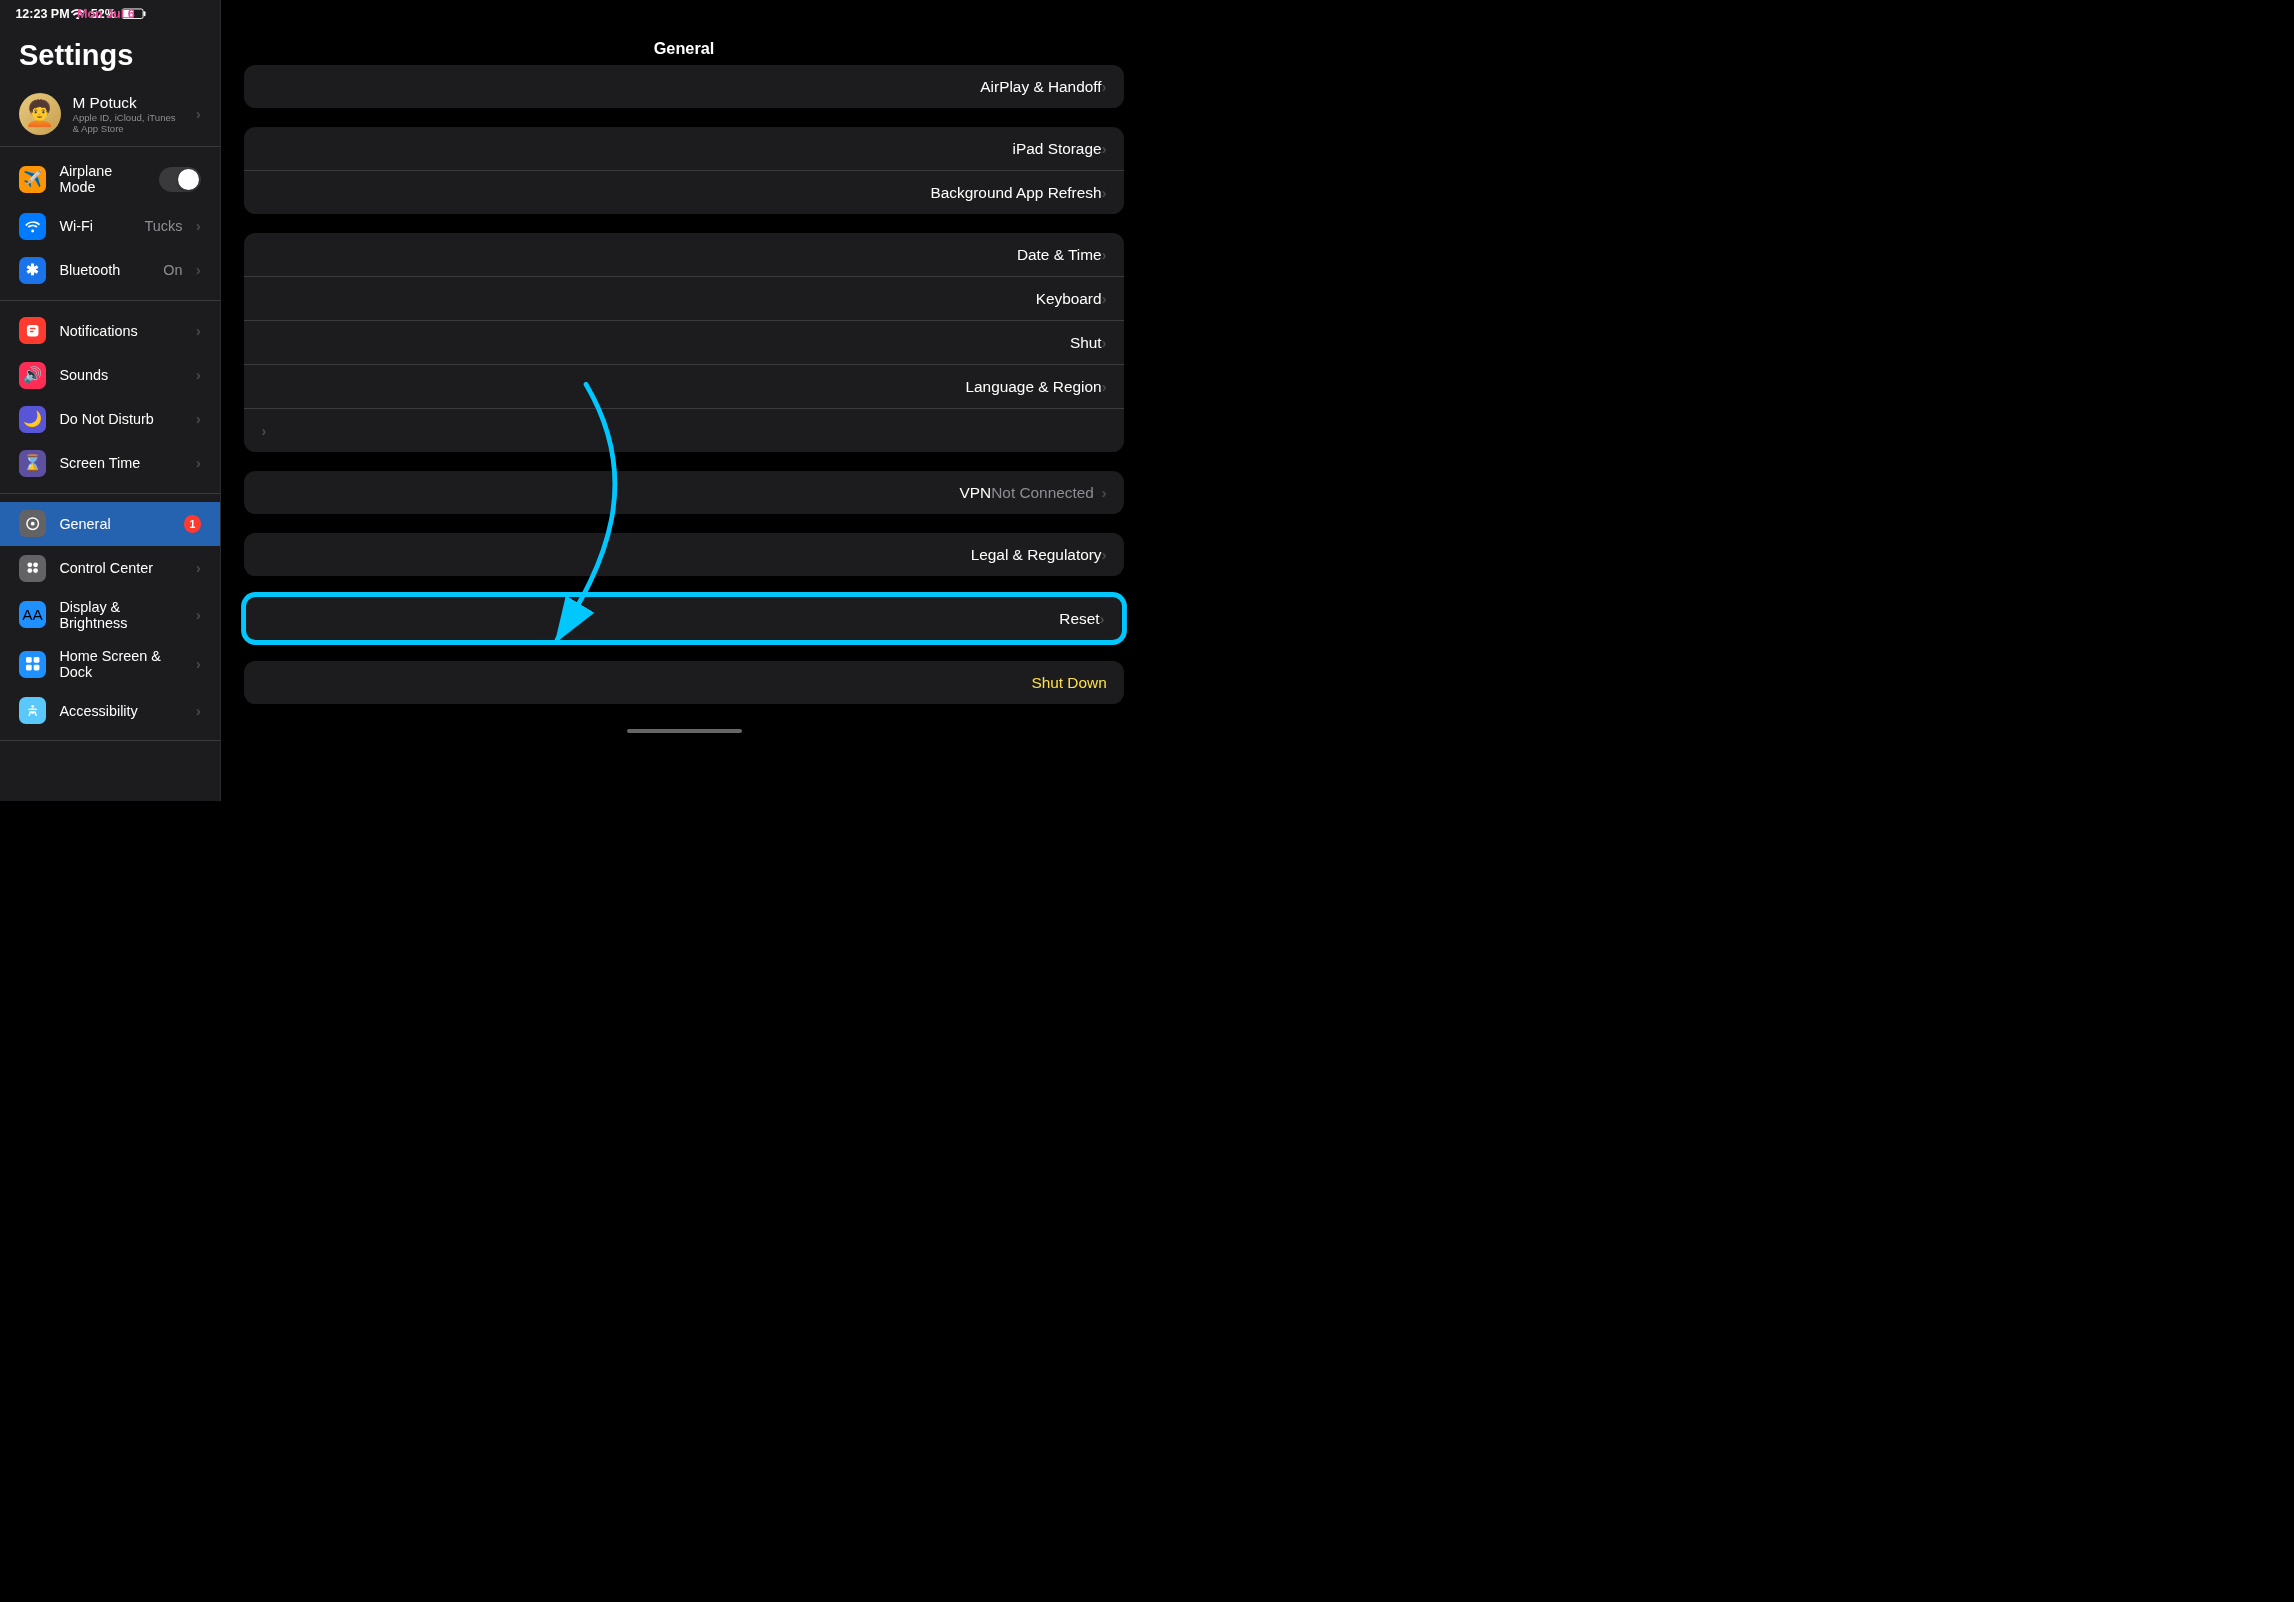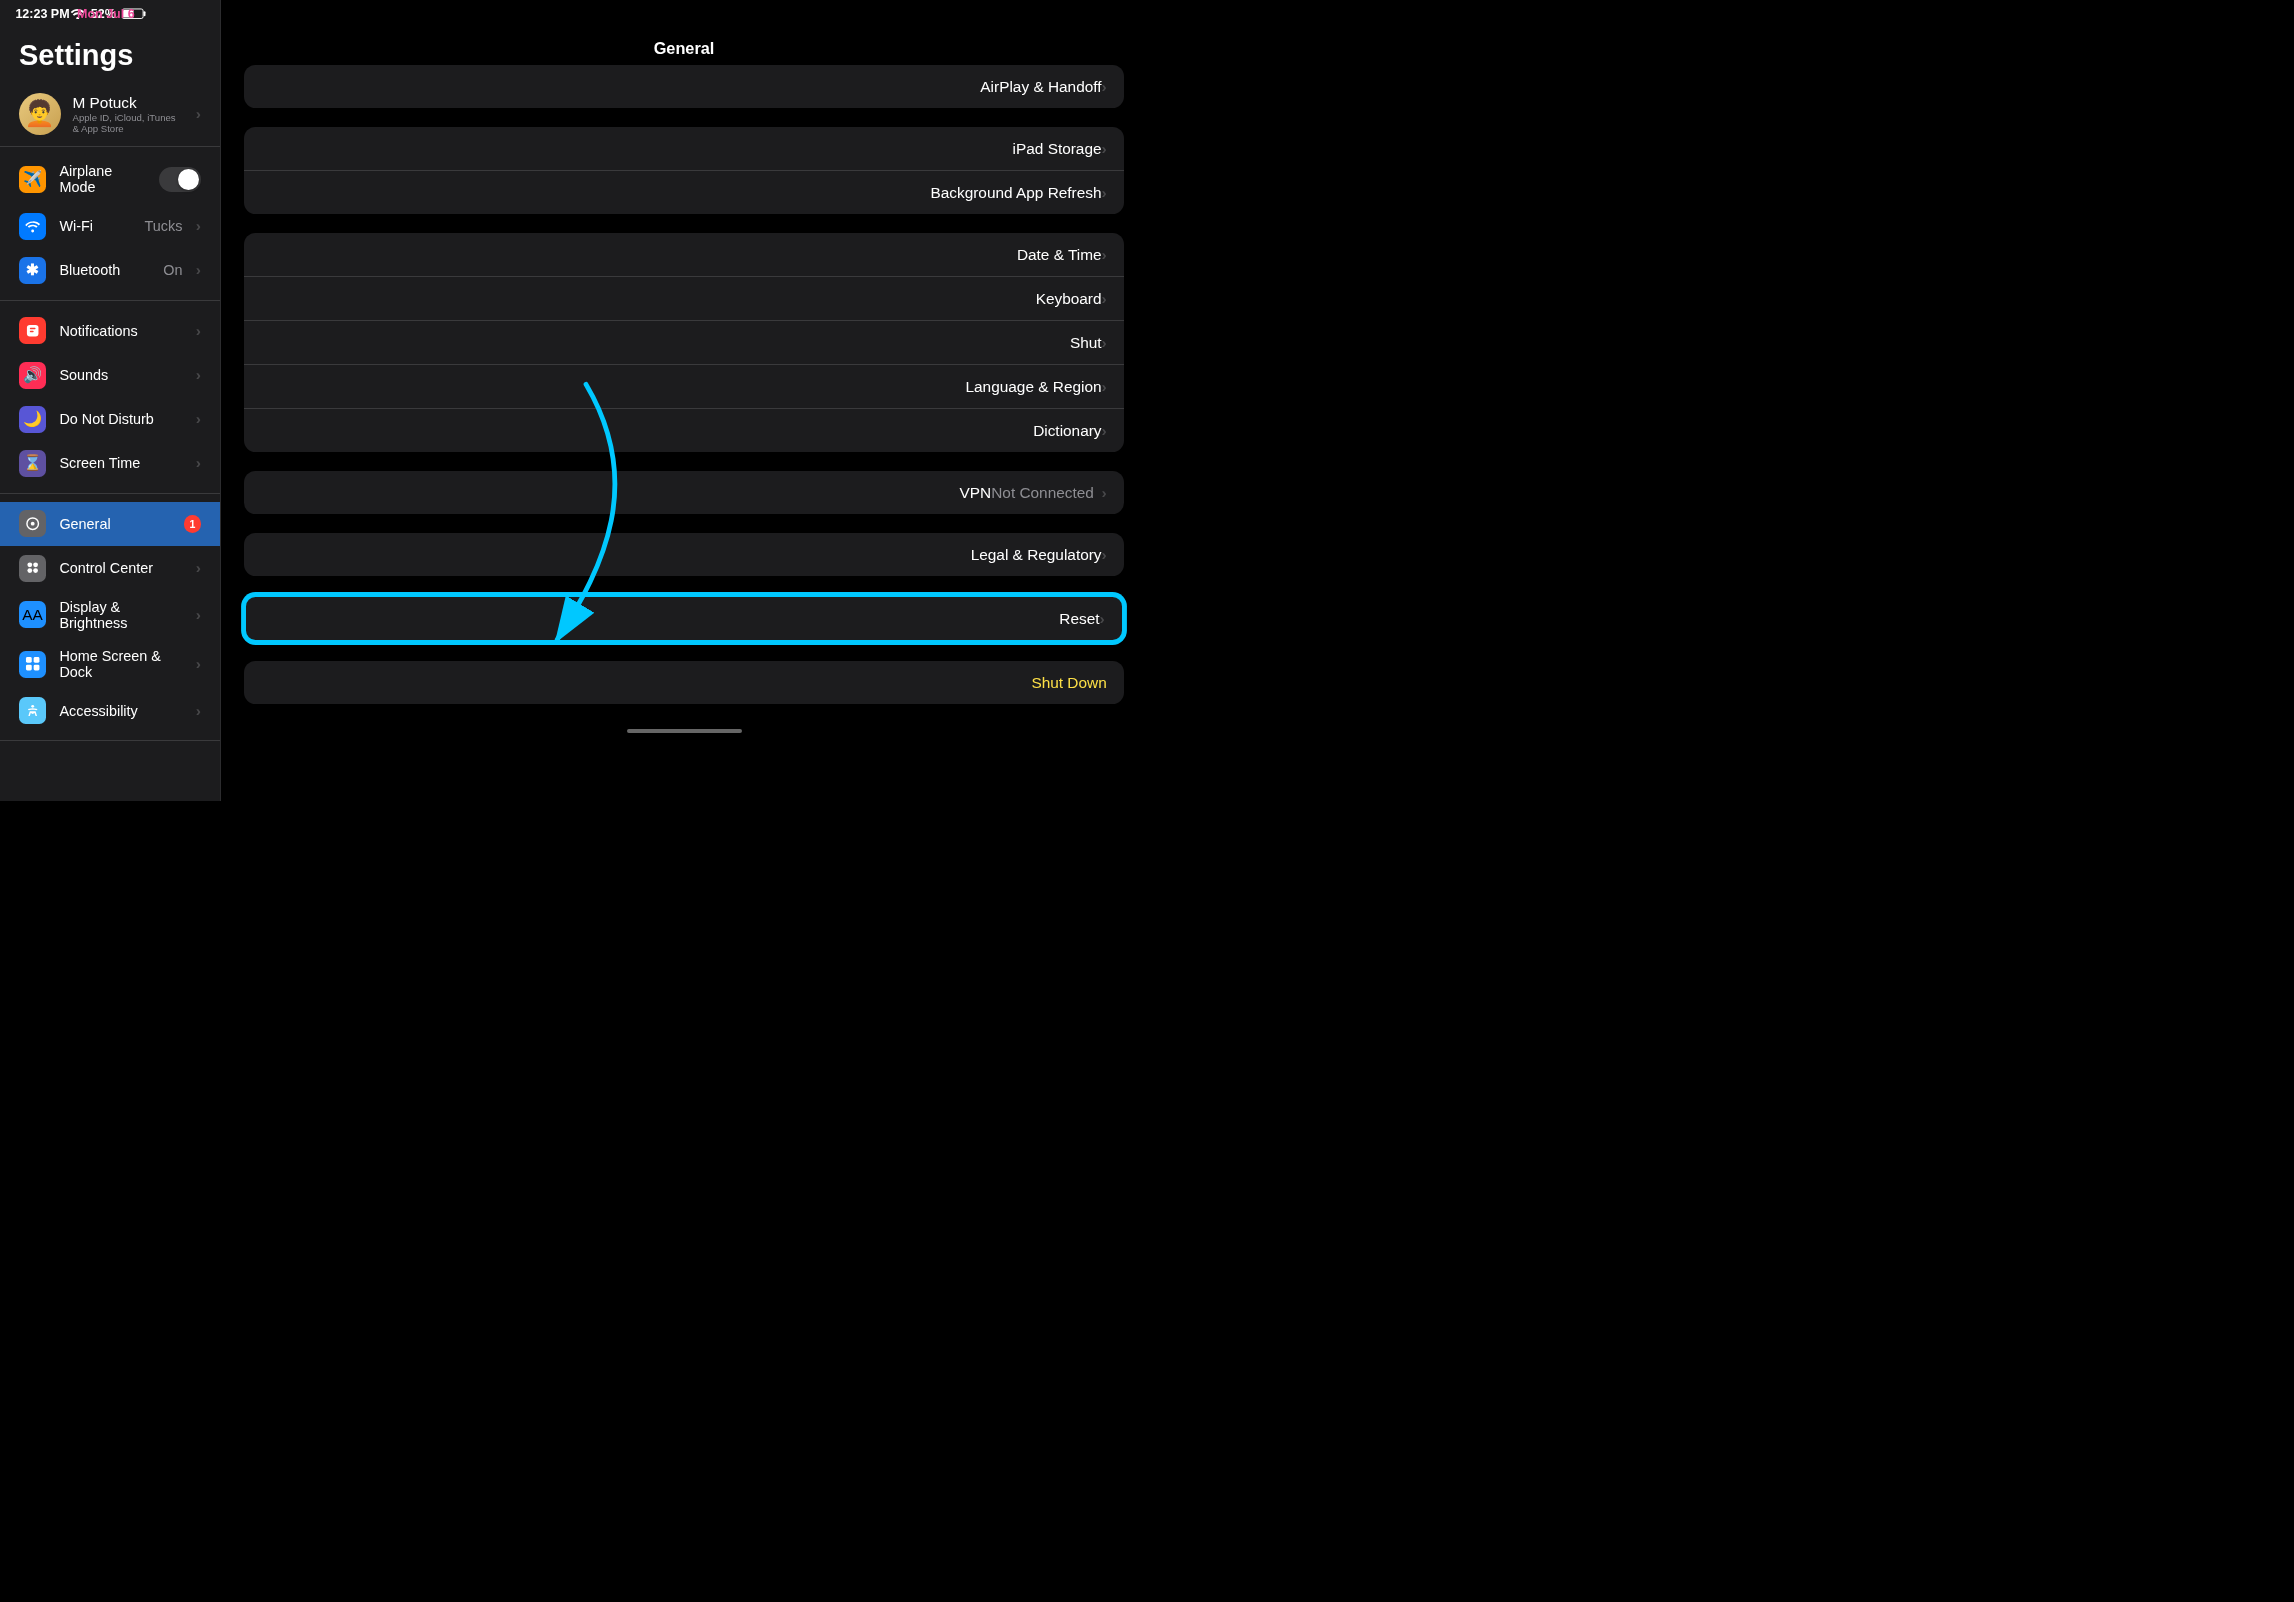--- a/index.html
+++ b/index.html
@@ -467,21 +467,20 @@
       </div>
       <div class="settings-row">
         <span class="row-label">Shut</span>
         <span class="chevron">›</span>
       </div>
       <div class="settings-row">
         <span class="row-label">Language &amp; Region</span>
         <span class="chevron">›</span>
       </div>
       <div class="settings-row">
-        <span class="row-label">Dictionary</span>
         <span class="chevron">›</span>
       </div>
     </div>
 
     <div class="settings-group">
       <div class="settings-row">
         <span class="row-label">VPN</span>
         <span class="row-value">Not Connected</span>
         <span class="chevron">›</span>
       </div>

